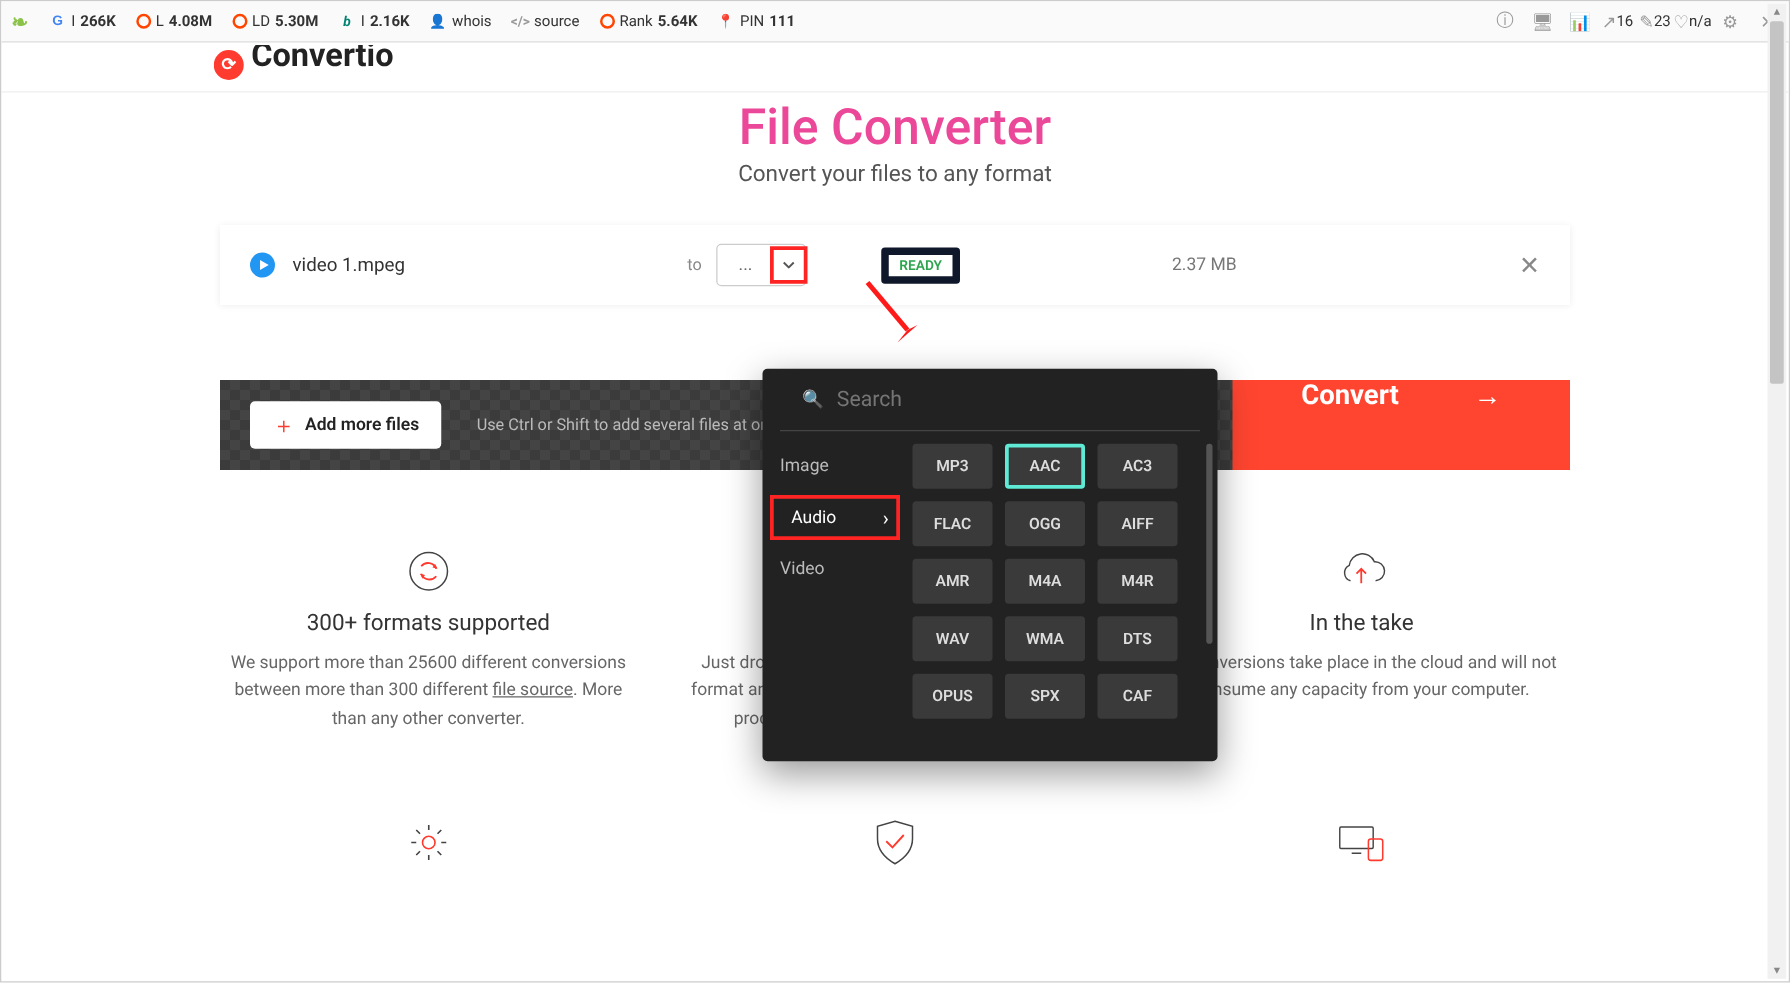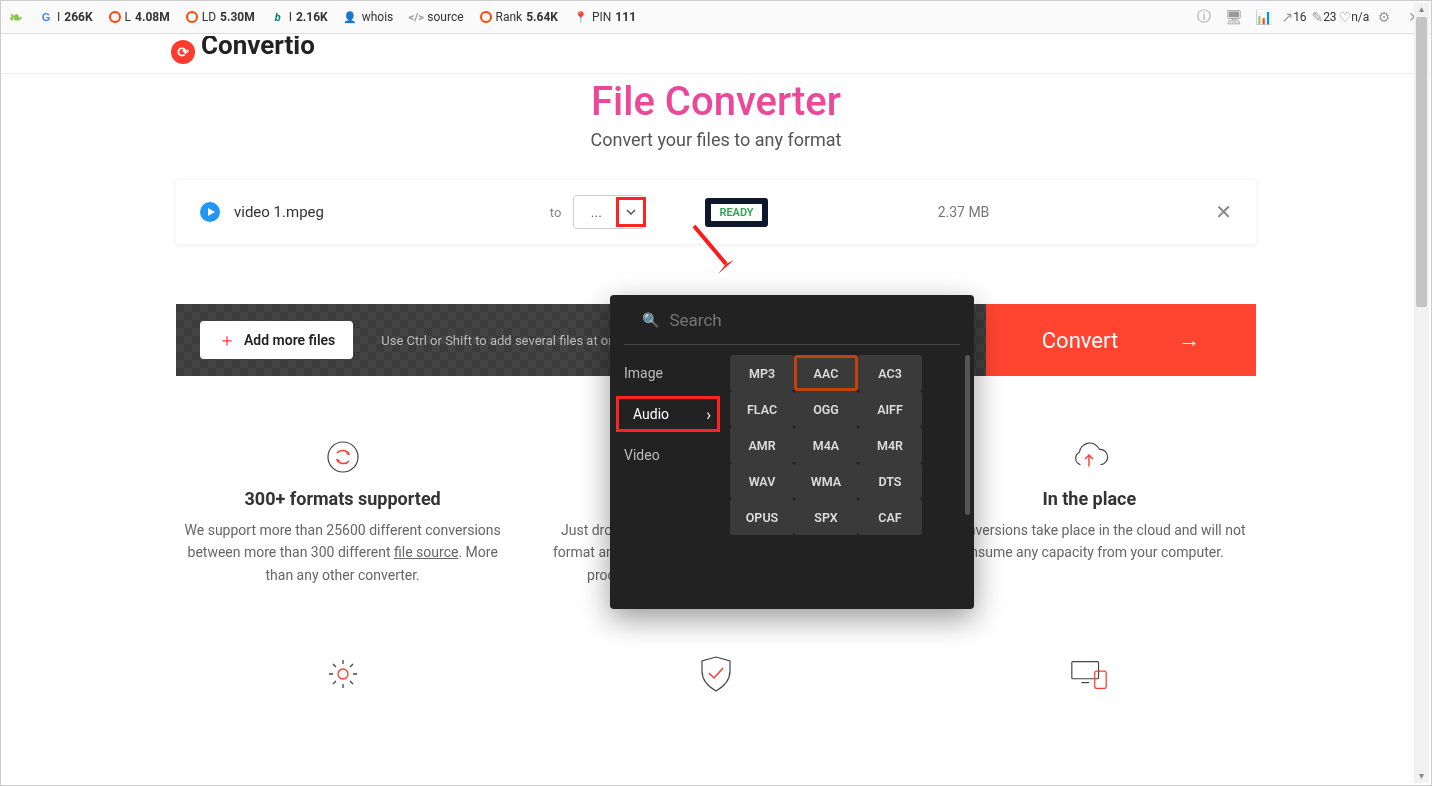--- a/index.html
+++ b/index.html
@@ -32,40 +32,40 @@
 .format-caret svg{width:10px;height:6px}
 .ready-badge{border:6px solid #0f172a;color:#2ea44f;font-size:11px;padding:2px 8px;border-radius:3px;margin-left:60px;font-weight:600}
 .file-size{color:#777;font-size:14px;margin-left:170px}
 .close-x{margin-left:auto;color:#888;font-size:20px;cursor:pointer}
 .gap-row{width:1080px;height:60px;margin:0 auto;background:#fff}
 .action-row{width:1080px;height:72px;margin:0 auto;display:flex;align-items:center;background:#3b3b3b;background-image:repeating-conic-gradient(#444 0% 25%,#3b3b3b 0% 50%);background-size:16px 16px;position:relative}
 .add-btn{background:#fff;height:38px;border-radius:4px;display:flex;align-items:center;gap:8px;padding:0 18px;margin-left:24px;cursor:pointer;border:none}
 .add-btn .plus{color:#ff3a2f;font-size:18px;font-weight:400}
 .add-btn span.lbl{font-size:14px;color:#222;font-weight:600}
 .hint{color:#bbb;font-size:13px;margin-left:28px}
-.convert-btn{margin-left:auto;height:72px;width:270px;background:#ff4530;color:#fff;font-size:22px;font-weight:400;display:flex;align-items:center;justify-content:center;gap:60px;cursor:pointer;border:none}
+.convert-btn{margin-left:auto;height:72px;width:270px;background:#ff4530;color:#fff;font-size:22px;font-weight:700;display:flex;justify-content:center;gap:60px;cursor:pointer;border:none}
 .convert-btn .arr{font-size:22px}
 .dropdown{position:absolute;top:294px;left:609px;width:364px;height:314px;background:#222;border-radius:4px;z-index:50;box-shadow:0 10px 30px rgba(0,0,0,.4)}
 .dd-search{height:50px;display:flex;align-items:center;padding:0 18px;border-bottom:1px solid #444;margin:0 14px}
 .dd-search input{background:transparent;border:none;outline:none;color:#f0abfc;font-size:17px;width:100%}
 .dd-search .mag{color:#888;margin-right:10px;font-size:14px}
 .dd-body{display:flex;height:250px}
 .dd-cats{width:116px;padding-top:10px}
 .dd-cat{height:36px;display:flex;align-items:center;padding:0 14px;color:#bbb;font-size:14px;cursor:pointer;position:relative}
 .dd-cat.active{color:#fff;border:3px solid #ff2424;margin:5px 6px}
 .dd-cat.active::after{content:"›";position:absolute;right:6px;color:#fff;font-size:16px}
-.dd-formats{flex:1;padding:10px 8px 10px 4px;display:grid;grid-template-columns:repeat(3,64px);gap:0;align-content:start;overflow-y:auto}
+.dd-formats{flex:1;padding:10px 8px 10px 4px;display:grid;grid-template-columns:repeat(3,64px);gap:10px;align-content:start;overflow-y:auto}
 .fmt{height:36px;background:#3a3a3a;color:#ddd;font-size:12.5px;font-weight:600;display:flex;align-items:center;justify-content:center;border-radius:3px;cursor:pointer}
-.fmt.hl{border:3px solid #c2410c}
+.fmt.hl{border:3px solid #5eead4}
 .dd-scroll{position:absolute;right:4px;top:60px;width:5px;height:160px;background:#555;border-radius:3px}
 .arrow-ann{position:absolute;top:221px;left:687px;z-index:60;pointer-events:none}
 .features{display:flex;width:1080px;margin:60px auto 0;gap:40px}
 .feat{flex:1;text-align:center}
 .feat .ficon{width:42px;height:42px;margin:0 auto 10px;display:flex;align-items:center;justify-content:center}
-.feat h3{font-size:18px;color:#333;font-weight:700;margin-bottom:10px}
+.feat h3{font-size:18px;color:#333;font-weight:400;margin-bottom:10px}
 .feat p{font-size:14px;color:#666;line-height:1.6}
 .feat p .ul{text-decoration:underline}
 .features2{display:flex;width:1080px;margin:44px auto 0;gap:40px}
 .features2 .ficon{width:42px;height:42px;margin:0 auto;display:flex;align-items:center;justify-content:center}
 .vscroll{position:absolute;top:2px;right:2px;width:15px;height:780px;background:#f1f1f1}
 .vscroll .thumb{position:absolute;top:14px;left:2px;width:11px;height:290px;background:#c4c4c4;border-radius:2px}
 .vscroll .up,.vscroll .dn{position:absolute;left:1px;width:13px;height:13px;color:#888;font-size:10px;text-align:center}
 .vscroll .up{top:0}.vscroll .dn{bottom:0}
 </style>
 </head>
@@ -185,21 +185,21 @@
       <h3 style="visibility:hidden">Fast and easy</h3>
       <p>Just drop your files on the page, choose an output format and click "Convert" button. Wait a little for the process to complete. We aim to do all our conversions in under 1-2 minutes.</p>
     </div>
     <div class="feat">
       <div class="ficon">
           <svg width="44" height="32" viewBox="0 0 44 32">
             <path d="M34 24a8 8 0 0 0-1-16 11 11 0 0 0-21 3 7 7 0 0 0 1 13" fill="none" stroke="#444" stroke-width="1.2"></path>
             <path d="M22 26V14m-4 4l4-4 4 4" fill="none" stroke="#ff3a2f" stroke-width="1.5"></path>
           </svg>
         </div>
-      <h3>In the place</h3>
+      <h3>In the take</h3>
       <p>All conversions take place in the cloud and will not consume any capacity from your computer.</p>
     </div>
   </div>
 
   <div class="features2">
     <div style="flex:1;text-align:center">
         <div class="ficon">
           <svg width="36" height="36" viewBox="0 0 36 36">
             <circle cx="18" cy="18" r="5" fill="none" stroke="#ff3a2f" stroke-width="1.3"></circle>
             <path d="M18 4v4M18 28v4M4 18h4M28 18h4M8 8l3 3M25 25l3 3M28 8l-3 3M11 25l-3 3" stroke="#444" stroke-width="1.3"></path>

